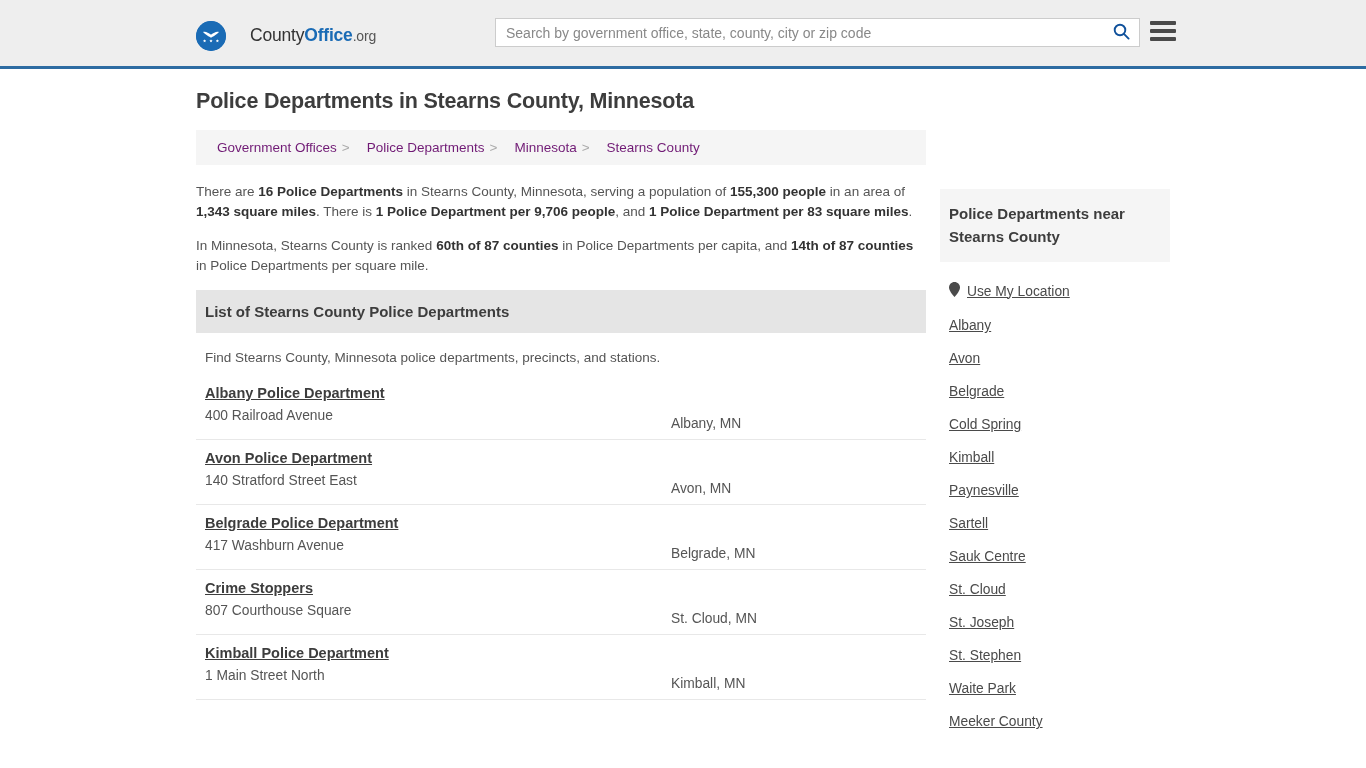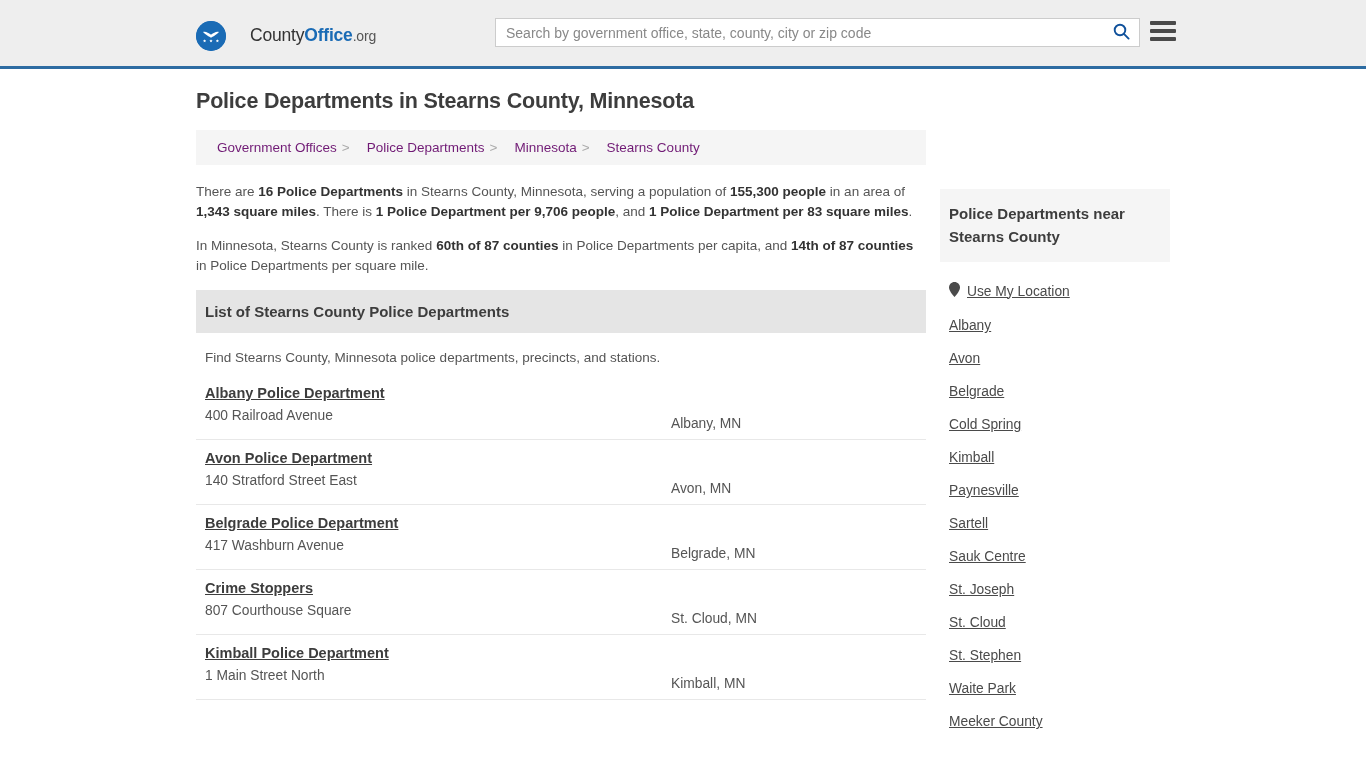--- a/index.html
+++ b/index.html
@@ -319,24 +319,24 @@
           <div class="sidebar-item">
             <a href="#">Paynesville</a>
           </div>
           <div class="sidebar-item">
             <a href="#">Sartell</a>
           </div>
           <div class="sidebar-item">
             <a href="#">Sauk Centre</a>
           </div>
           <div class="sidebar-item">
+            <a href="#">St. Cloud</a>
+          </div>
+          <div class="sidebar-item">
             <a href="#">St. Joseph</a>
-          </div>
-          <div class="sidebar-item">
-            <a href="#">St. Cloud</a>
           </div>
           <div class="sidebar-item">
             <a href="#">St. Stephen</a>
           </div>
           <div class="sidebar-item">
             <a href="#">Waite Park</a>
           </div>
           <div class="sidebar-item">
             <a href="#">Meeker County</a>
           </div>

